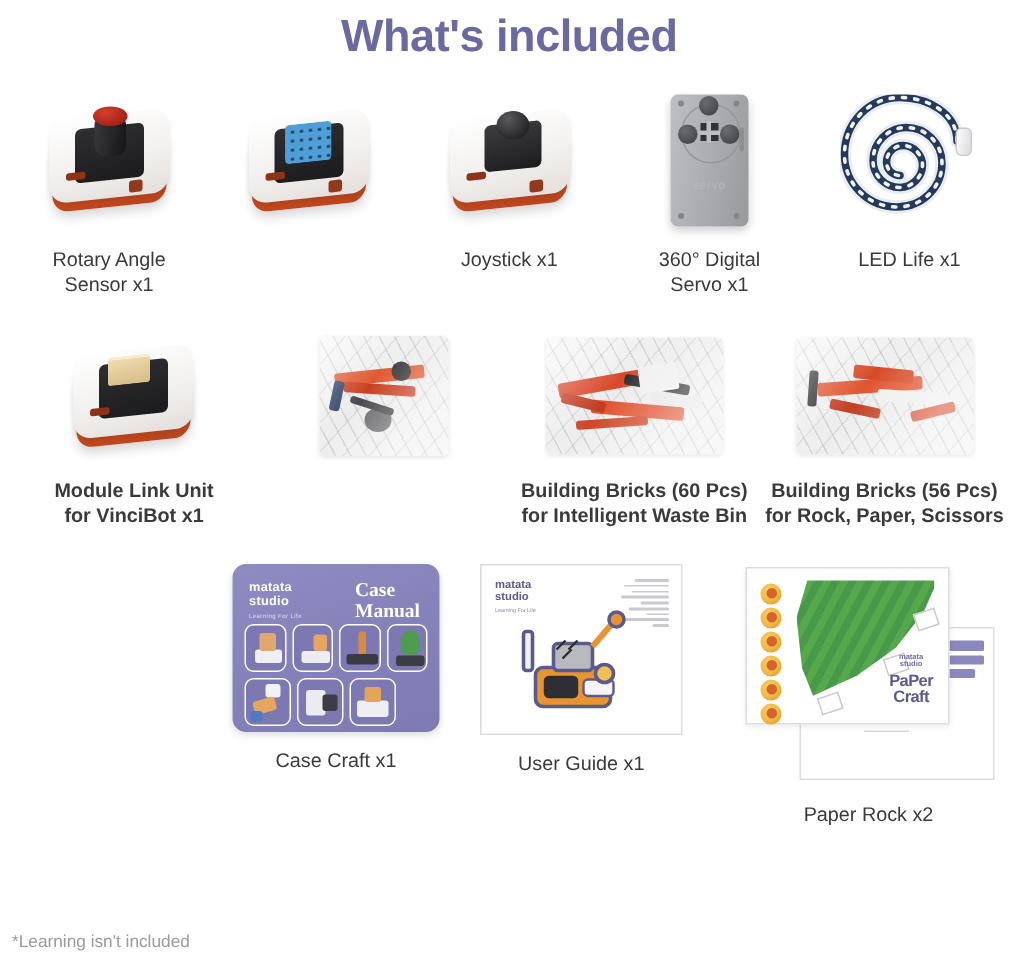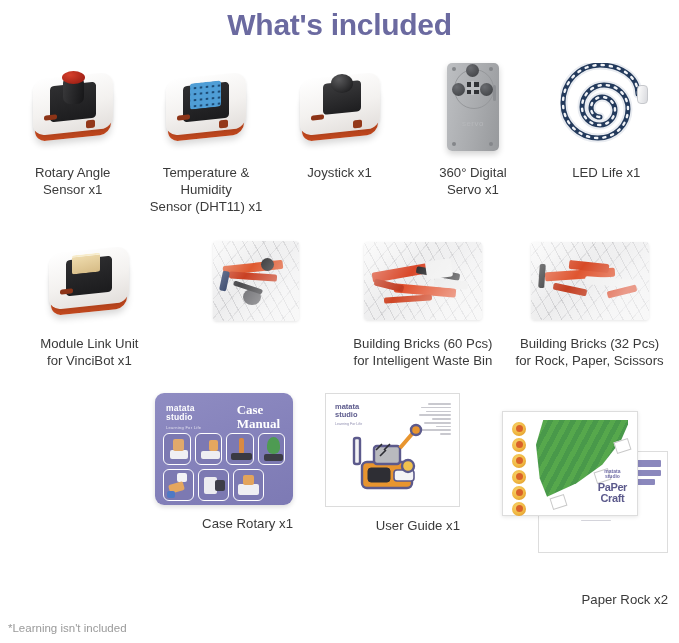--- a/index.html
+++ b/index.html
@@ -51,21 +51,21 @@
     margin-top: 7px;
     white-space: pre-line;
   }
 
   .row1 .cell { width: 135px; }
   .row1 .art  { height: 100px; }
   .row2 .cell { width: 167px; }
   .row2 .art  { height: 95px; }
 
   #row1 { margin-top: 12px; }
-  #row2 { margin-top: 18px; }
+  #row2 { margin-top: 18px; font-weight: bold; }
 
   
   .module {
     width: 86px;
     height: 78px;
     position: relative;
   }
   .module .base {
     position: absolute;
     left: 5px; top: 20px;
@@ -266,21 +266,21 @@
     background: linear-gradient(125deg, rgba(255,255,255,.55) 0%, rgba(255,255,255,0) 40%, rgba(255,255,255,.45) 75%);
   }
 
   
   #row3 {
     position: relative;
     margin-top: 20px;
     height: 230px;
     padding: 0 6px;
   }
-  .r3cell { position: absolute; display: flex; flex-direction: column; align-items: flex-end; }
+  .r3cell { position: absolute; display: flex; flex-direction: column; align-items: center; }
   .r3cell .caption { margin-top: 10px; }
 
   
   .usb { width: 120px; height: 118px; position: relative; }
   .usb-head {
     position: absolute;
     left: 62px; top: 6px;
     width: 13px; height: 16px;
     background: linear-gradient(100deg,#555,#2e2e30);
     border-radius: 3px;
@@ -457,22 +457,20 @@
     <div class="art">
       <div class="module">
         <div class="base"></div>
         <div class="top"></div>
         <div class="pcb"></div>
         <div class="dht"></div>
         <div class="port"></div>
         <div class="port2"></div>
       </div>
     </div>
-    <div class="caption">Temperature &amp; Humidity
-Sensor (DHT11) x1</div>
   </div>
 
   <div class="cell">
     <div class="art">
       <div class="module">
         <div class="base"></div>
         <div class="top"></div>
         <div class="stick-base"></div>
         <div class="stick-ball"></div>
         <div class="port"></div>
@@ -573,21 +571,21 @@
         <div class="crinkle"></div>
         <div class="piece" style="left:14px;top:28px;width:70px;height:9px;background:#df5530;transform:rotate(-4deg);"></div>
         <div class="piece" style="left:38px;top:20px;width:40px;height:9px;background:#d74a27;transform:rotate(6deg);"></div>
         <div class="piece" style="left:54px;top:36px;width:52px;height:8px;background:#efefef;transform:rotate(4deg);"></div>
         <div class="piece" style="left:8px;top:22px;width:6px;height:24px;background:#2c2c2e;transform:rotate(4deg);"></div>
         <div class="piece" style="left:22px;top:44px;width:34px;height:7px;background:#c33f22;transform:rotate(12deg);"></div>
         <div class="piece" style="left:76px;top:46px;width:30px;height:7px;background:#d9492a;transform:rotate(-14deg);"></div>
         <div class="sheen"></div>
       </div>
     </div>
-    <div class="caption">Building Bricks (32 Pcs)
+    <div class="caption">Building Bricks (56 Pcs)
 for Rock, Paper, Scissors</div>
   </div>
 
 </div>
 
 <div id="row3">
 
 
   <div class="r3cell" style="left:155px; top:4px; width:138px;">
     <div class="art">
@@ -629,21 +627,21 @@
               <div class="blob" style="left:16px;top:10px;width:10px;height:11px;background:#3d3d47;"></div>
             </div>
             <div class="tile">
               <div class="blob" style="left:4px;top:14px;width:21px;height:11px;background:#efefF3;"></div>
               <div class="blob" style="left:9px;top:5px;width:11px;height:10px;background:#e3a45c;"></div>
             </div>
           </div>
         </div>
       </div>
     </div>
-    <div class="caption">Case Rotary x1</div>
+    <div class="caption">Case Craft x1</div>
   </div>
 
   <div class="r3cell" style="left:315px; top:4px; width:145px;">
     <div class="art">
       <div class="guide">
         <div class="logo">
           <span>matata</span><br>
           <span>studio</span>
           <span class="sub">Learning For Life</span>
         </div>
@@ -669,21 +667,21 @@
             <circle cx="70" cy="8" r="5" fill="#e8952f"></circle>
             <circle cx="62" cy="44" r="6" fill="#f0c14e"></circle>
             <path d="M30 28 l6 -6 M38 28 l6 -6 M34 34 l6 -6" stroke="#2e2e34" stroke-width="1.6"></path>
           </g>
         </svg>
       </div>
     </div>
     <div class="caption">User Guide x1</div>
   </div>
 
-  <div class="r3cell" style="left:490px; top:16px; width:178px;gap:24px;">
+  <div class="r3cell" style="left:490px; top:0; width:178px;">
     <div class="art" style="height:152px;">
       <div class="craft">
 
         <div class="sheet back">
           <div class="strip" style="left:8px;  top:8px;  width:40px; height:7px;"></div>
           <div class="strip" style="left:8px;  top:18px; width:40px; height:6px;"></div>
           <div class="strip" style="left:8px;  top:27px; width:28px; height:6px;"></div>
           <div class="strip" style="left:58px; top:8px;  width:12px; height:26px; background:#f4f4f6; border:1px solid #cfcfd6;"></div>
           <div class="strip" style="left:74px; top:9px;  width:18px; height:24px; background:#e9e9f0;"></div>
           <div class="strip" style="left:96px; top:8px;  width:26px; height:7px;"></div>

